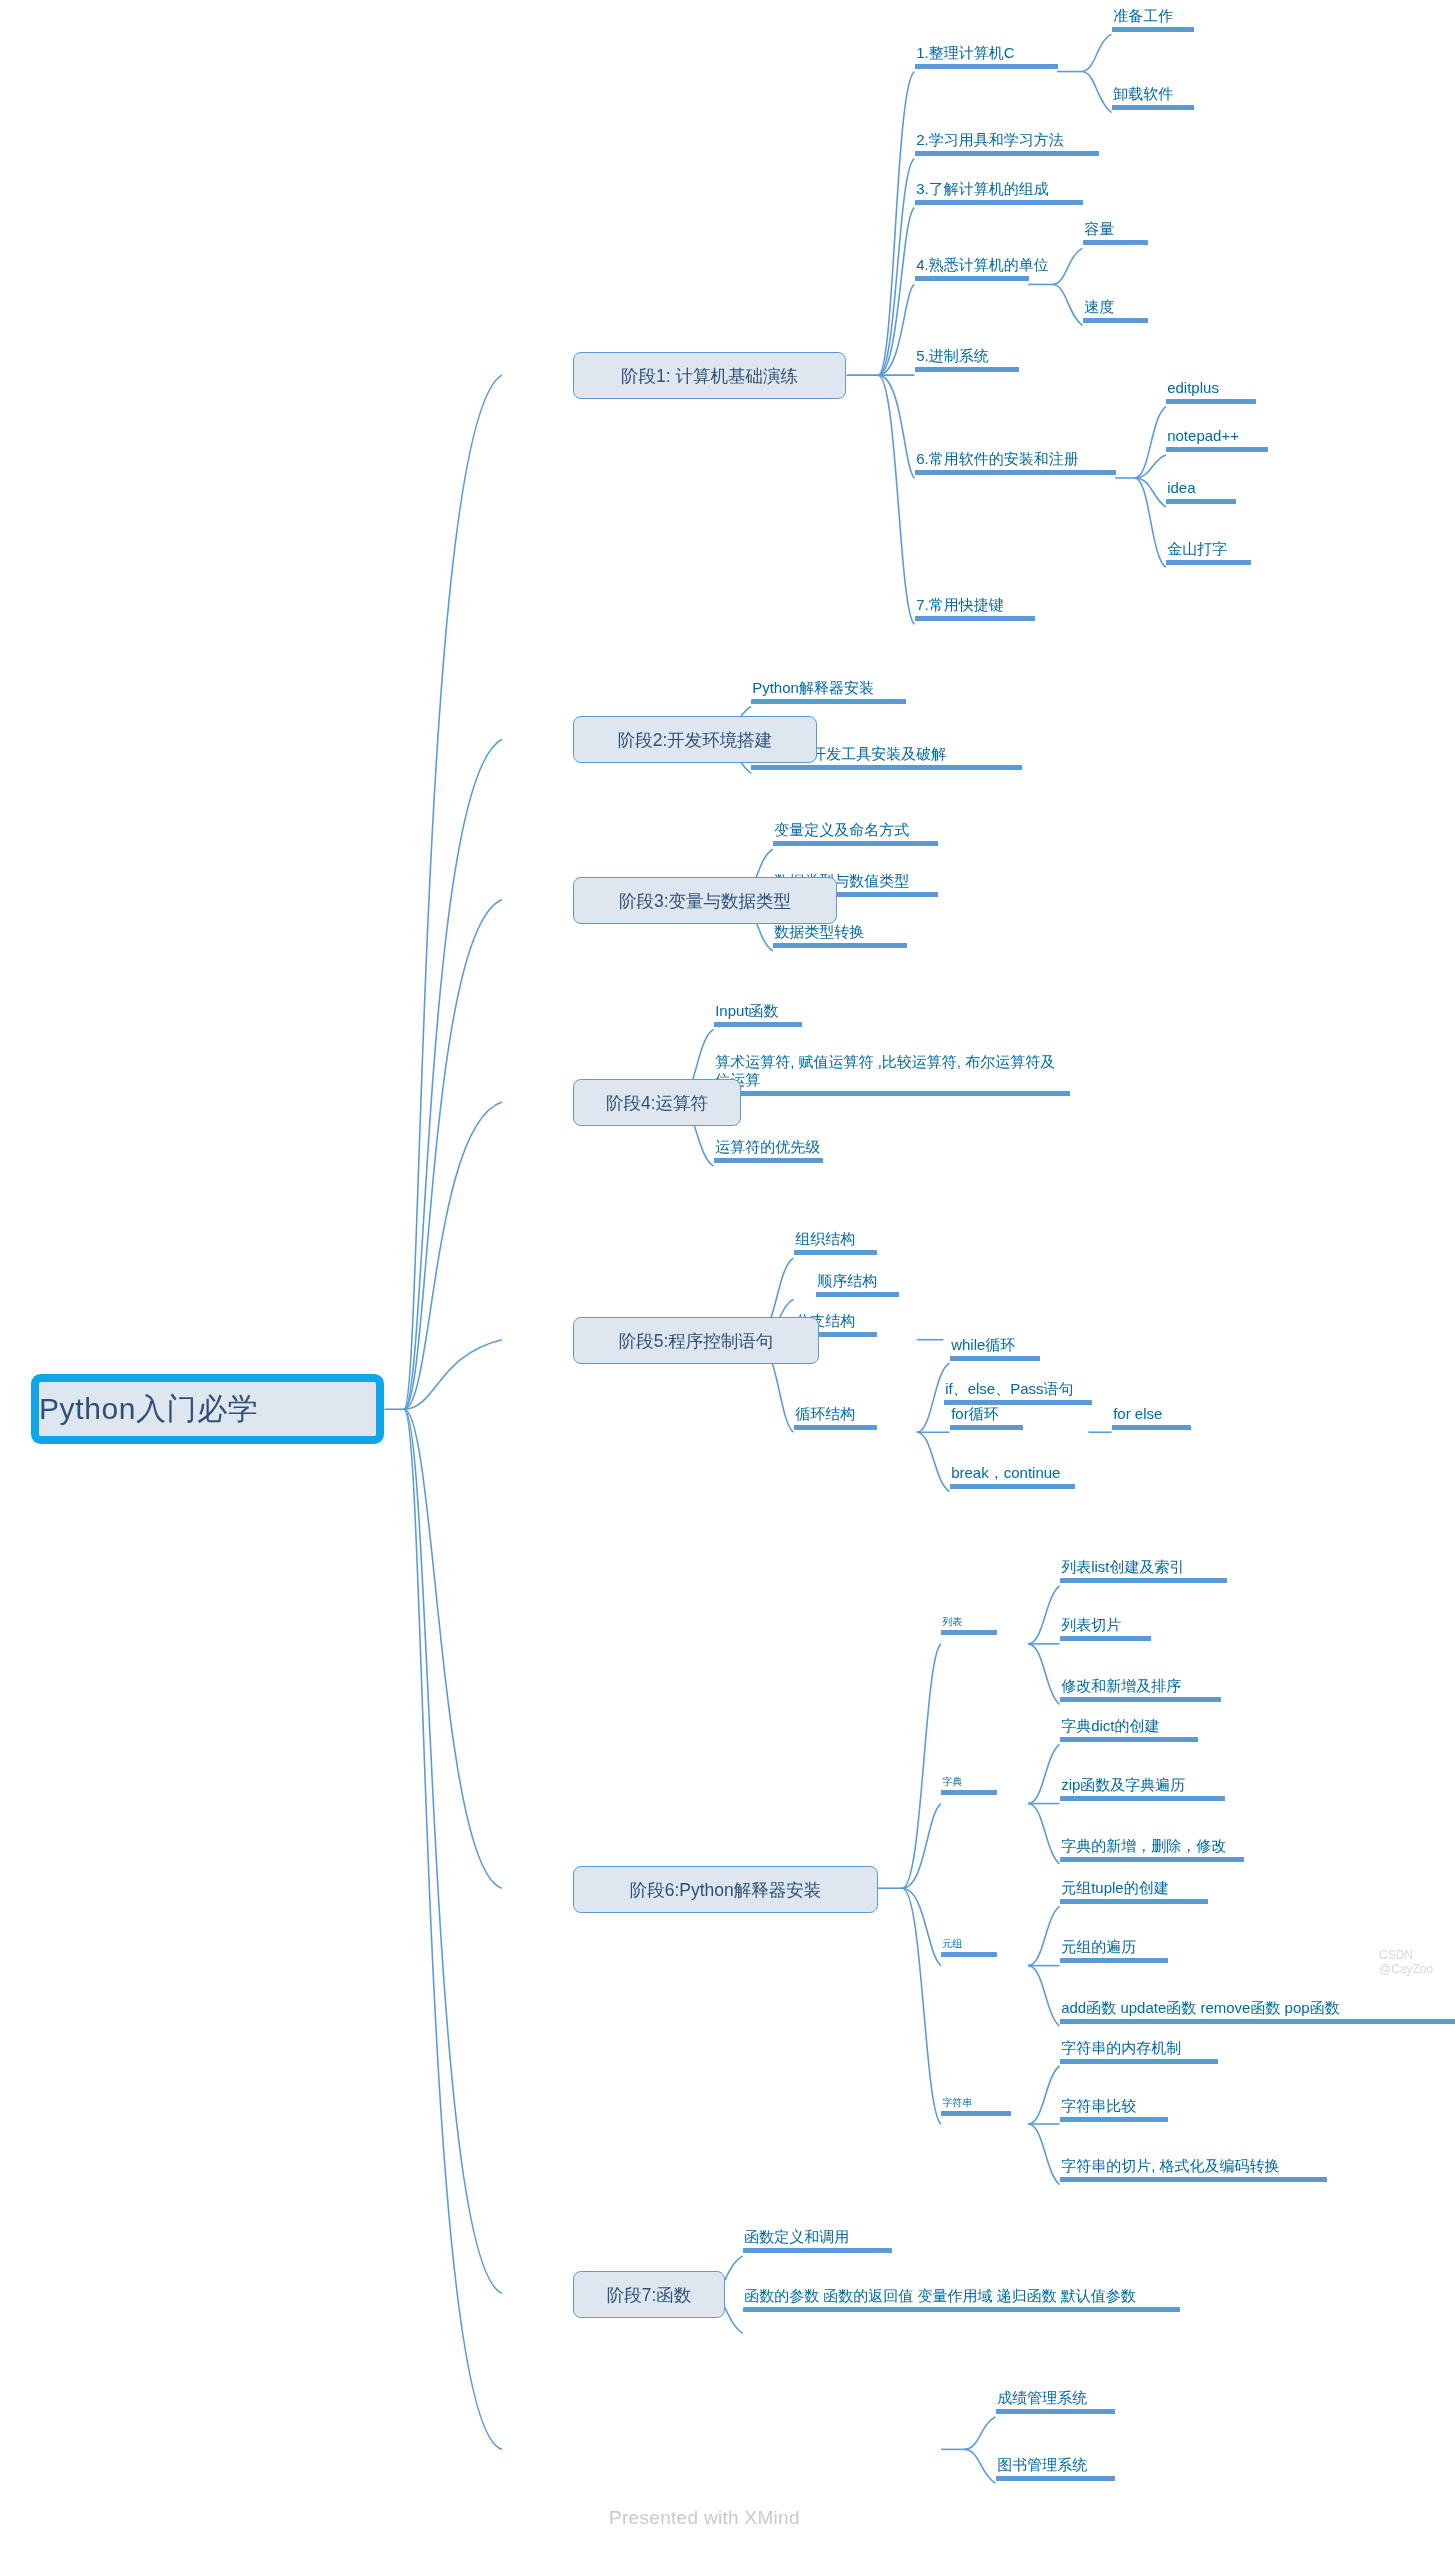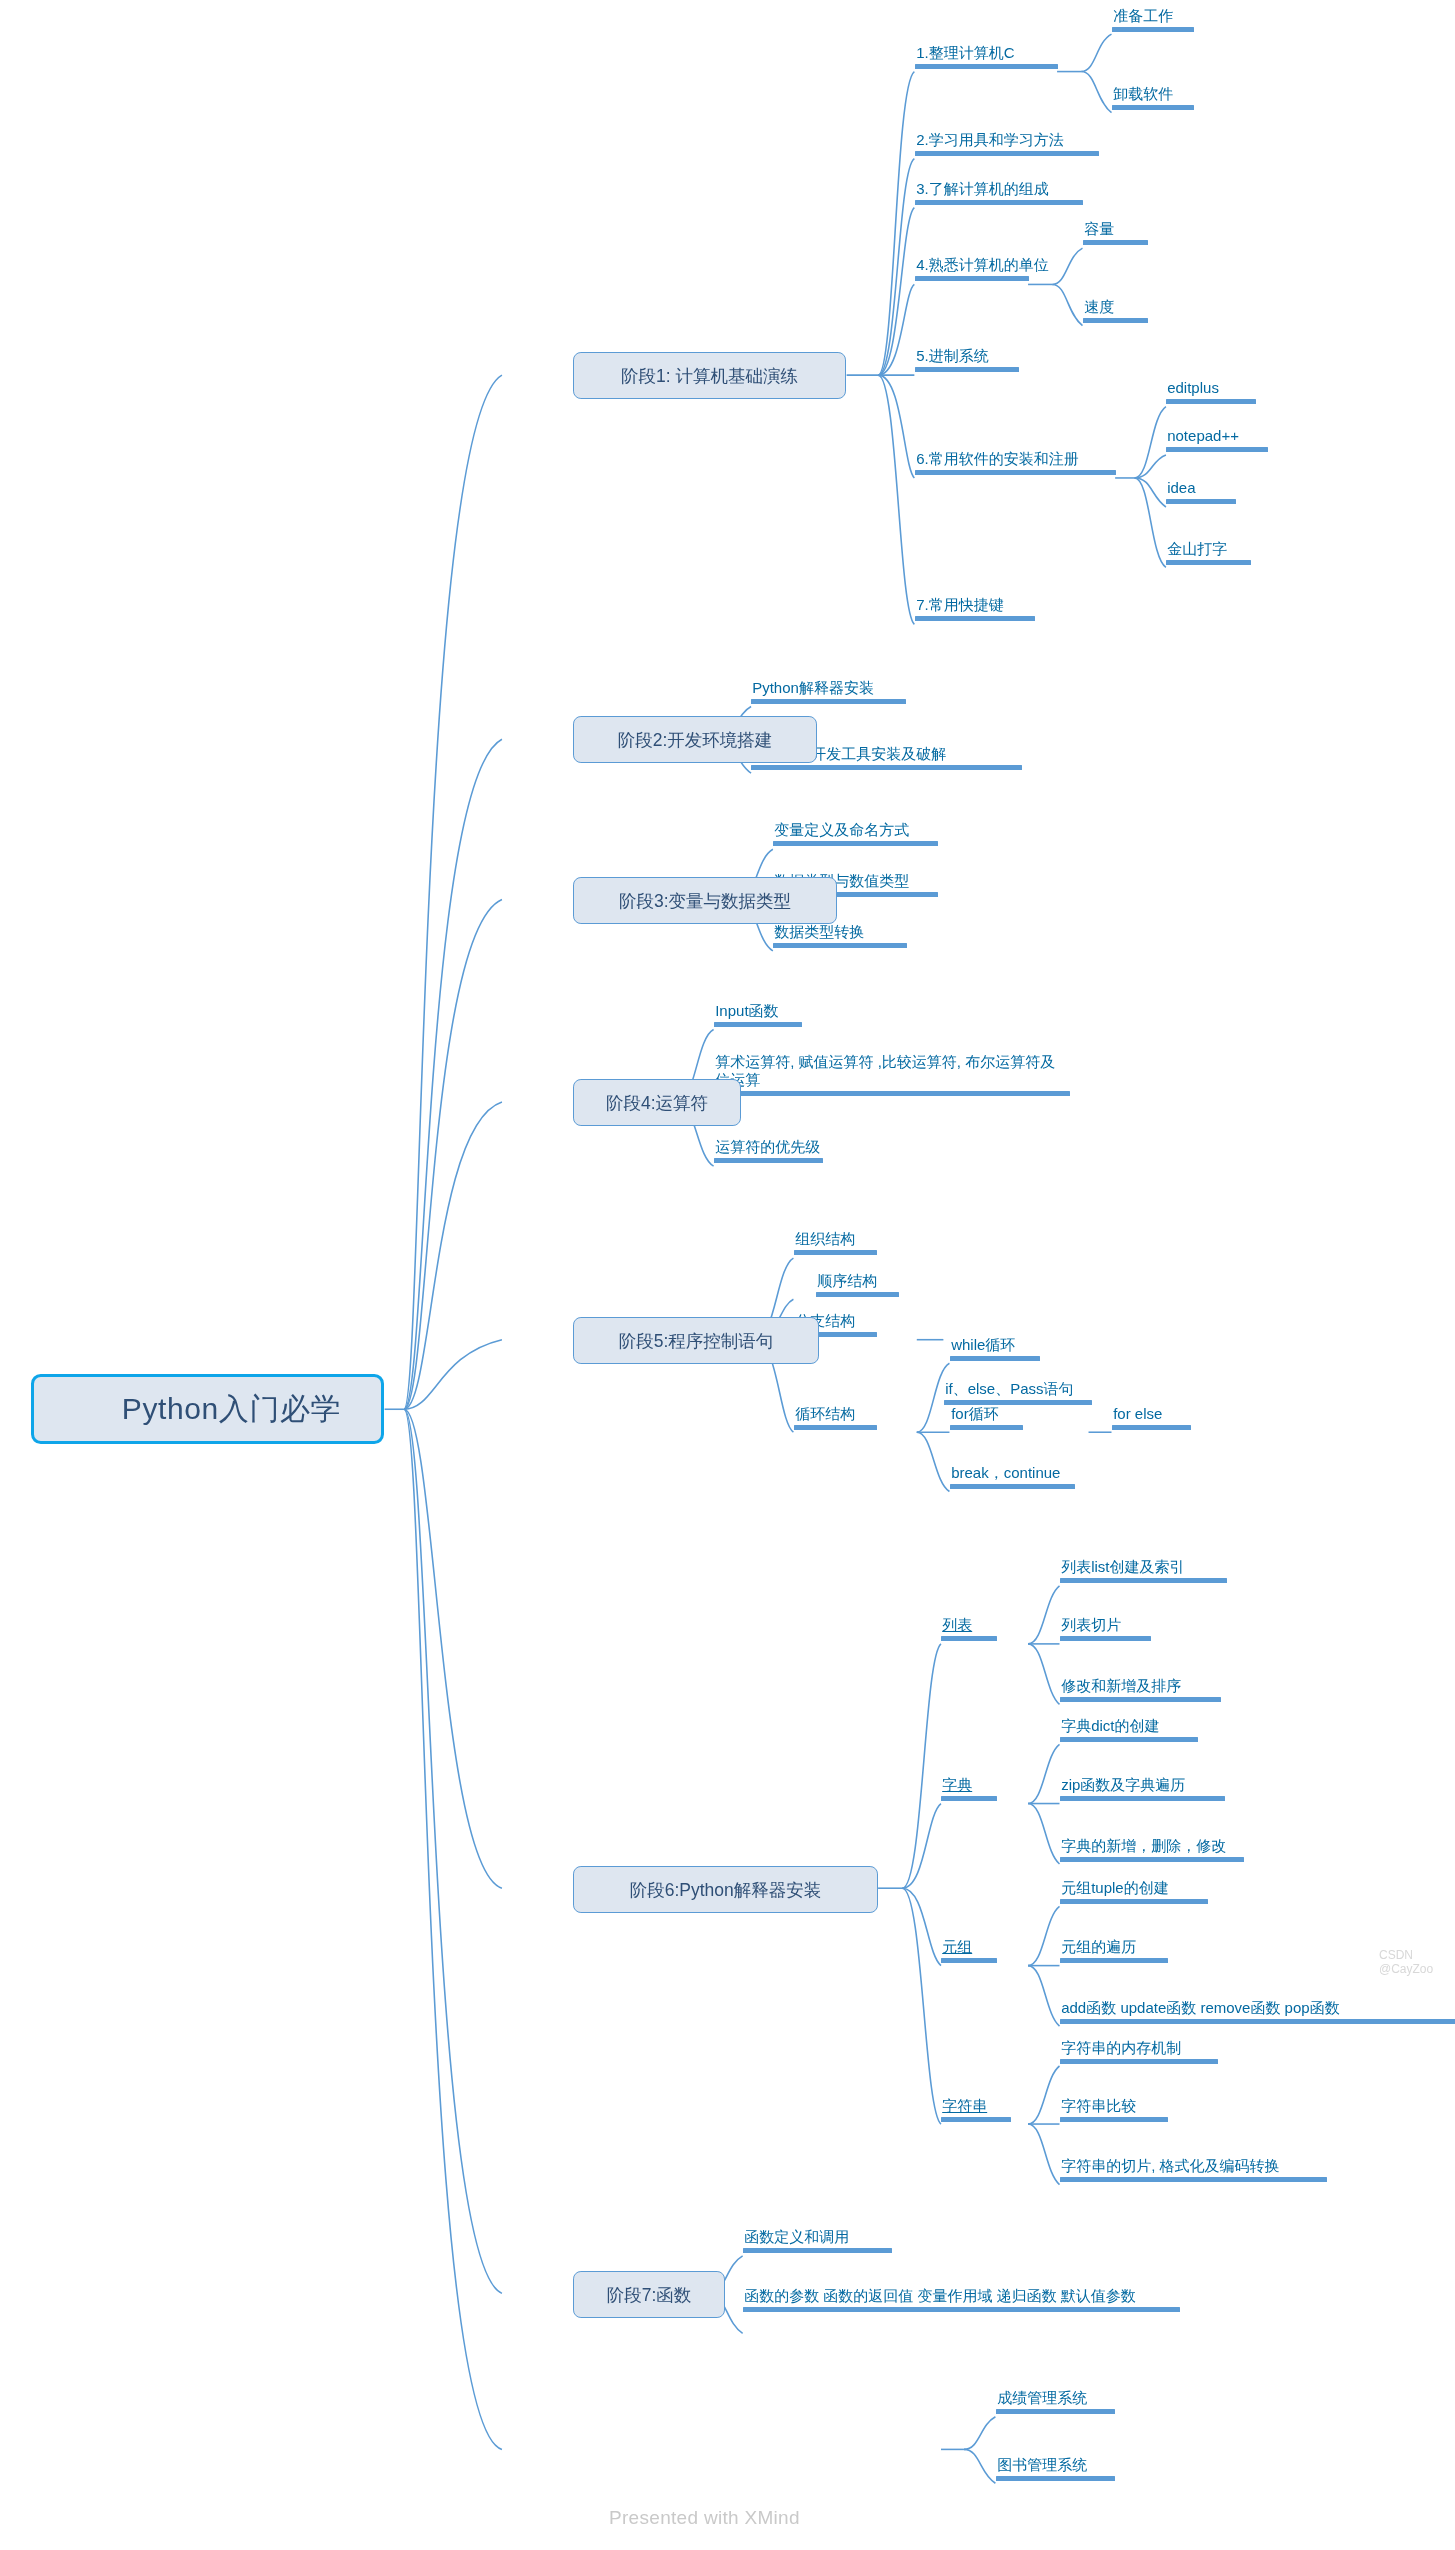--- a/index.html
+++ b/index.html
@@ -19,30 +19,29 @@
     position:absolute;
     left:0; top:0;
     width:1455px; height:2550px;
     pointer-events:none;
   }
   
   .root-node{
     position:absolute;
     box-sizing:border-box;
     background:#dee6f0;
-    border:3px solid #0ea5e9;
+    border:8px solid #0ea5e9;
     border-radius:9.7px;
     display:flex;
     align-items:center;
-    justify-content:center;
+    justify-content:flex-start;
     color:#2f4f76;
     font-size:30px;
     letter-spacing:0.6px;
     z-index:5;
-    padding-left:48px;
   }
   
   .stage-node{
     position:absolute;
     box-sizing:border-box;
     background:#dee6f0;
     border:1.8px solid #5b9bd5;
     border-radius:7.9px;
     display:flex;
     align-items:center;
@@ -69,21 +68,21 @@
   .topic .topic-label.wrap{
     white-space:normal;
   }
   .topic .topic-rule{
     display:block;
     height:4.8px;
     background:#5b9bd5;
     border-radius:0.6px;
   }
   
-  .topic.small .topic-label{ font-size:15px;text-decoration:underline; }
+  .topic.small .topic-label{ font-size:10px; }
 
   
   .watermark{
     position:absolute;
     color:#c9c9c9;
     font-size:19px;
     letter-spacing:0.3px;
     z-index:3;
   }
   .corner-mark{

